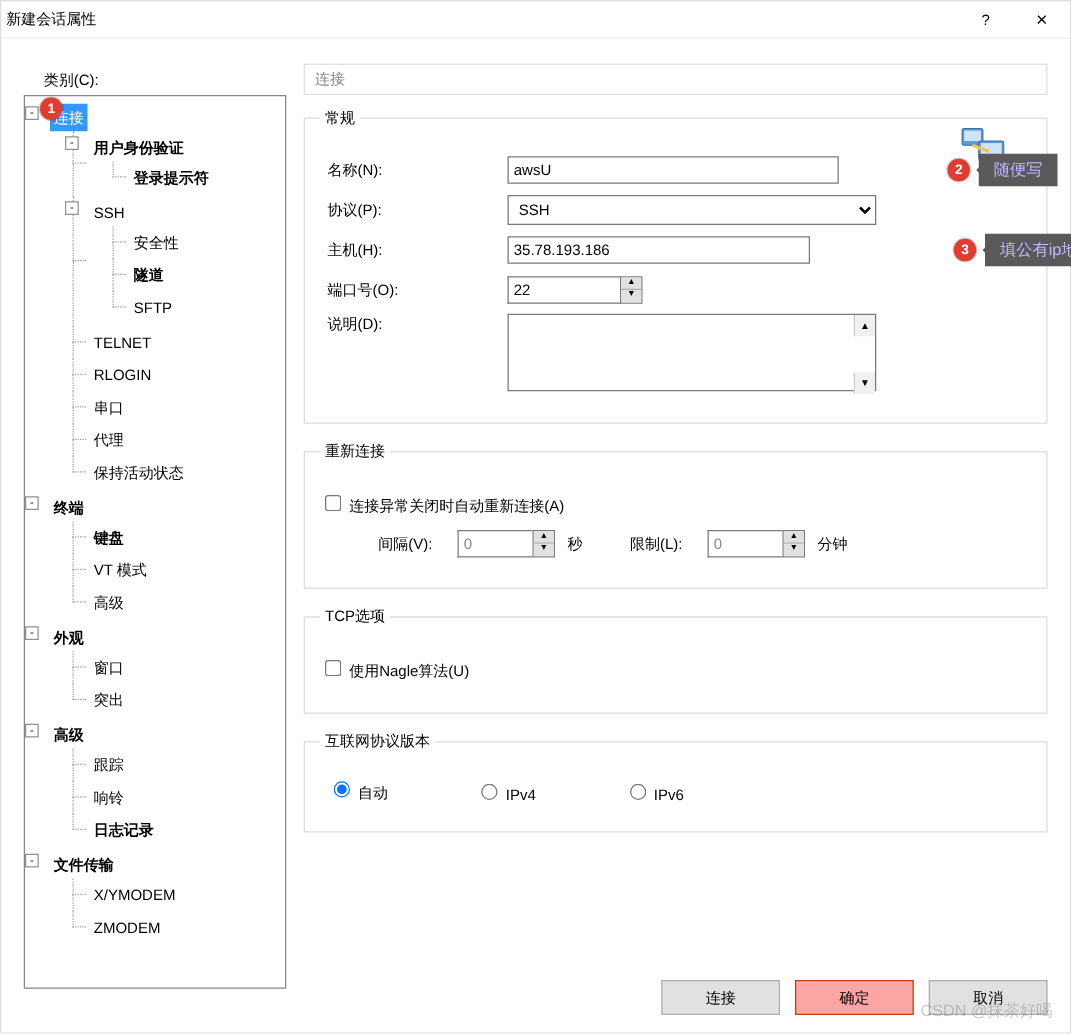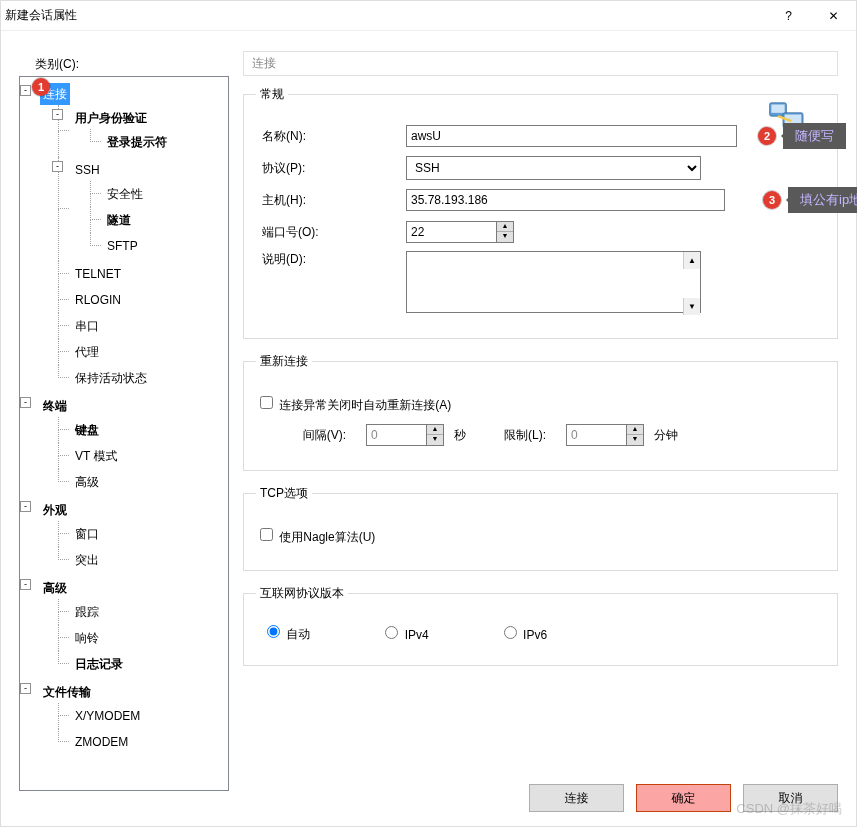--- a/index.html
+++ b/index.html
@@ -36,21 +36,21 @@
 .spin input{width:90px;border-right:none}
 .spin .btns{display:flex;flex-direction:column;border:1px solid #7a7a7a}
 .spin .btns span{width:16px;height:10px;font-size:7px;line-height:8px;text-align:center;background:#e1e1e1;border-bottom:1px solid #adadad;cursor:pointer}
 .spin .btns span:last-child{border-bottom:none}
 textarea{width:295px;height:62px;resize:none}
 .ta-wrap{position:relative;display:inline-block}
 .ta-wrap .sbtn{position:absolute;right:1px;width:17px;height:17px;background:#f0f0f0;border-left:1px solid #ccc;text-align:center;font-size:8px;line-height:17px;cursor:pointer}
 .disabled{background:#f0f0f0;color:#888}
 .icon-comp{width:40px;height:36px;position:absolute;right:30px;top:48px}
 .computer-icon svg{width:40px;height:36px}
-.radio-row{display:flex;gap:70px;align-items:center;padding:6px 6px}
+.radio-row{display:flex;gap:70px;align-items:flex-end;padding:6px 6px}
 .footer{position:absolute;bottom:14px;right:18px;display:flex;gap:12px}
 .footer button{width:95px;height:28px;border:1px solid #adadad;background:#e1e1e1;cursor:pointer}
 .footer button.primary{border:1px solid #c2410c;background:#fca5a5}
 .badge{position:absolute;width:18px;height:18px;border-radius:50%;background:#e13c2f;color:#fff;font-size:11px;font-weight:bold;display:flex;align-items:center;justify-content:center;z-index:10;box-shadow:0 0 0 1px rgba(0,0,0,.2)}
 .tooltip{position:absolute;background:#595959;color:#c4b5fd;padding:4px 12px;font-size:13px;white-space:nowrap;z-index:10}
 .tooltip::before{content:"";position:absolute;left:-8px;top:50%;margin-top:-6px;border:6px solid transparent;border-right-color:#595959}
 .watermark{position:absolute;right:14px;bottom:8px;color:rgba(120,120,120,.4);font-size:13px}
 </style>
 </head>
 <body>
@@ -136,31 +136,31 @@
               <rect x="2" y="4" width="20" height="16" rx="2" fill="#5b9bd5" stroke="#3a6fa0"></rect>
               <rect x="4" y="6" width="16" height="10" fill="#cfe5f7"></rect>
               <rect x="18" y="16" width="24" height="18" rx="2" fill="#5b9bd5" stroke="#3a6fa0"></rect>
               <rect x="20" y="18" width="20" height="12" fill="#cfe5f7"></rect>
               <path d="M12 20 L28 26" stroke="#f2c94c" stroke-width="3"></path>
               <circle cx="36" cy="36" r="4" fill="#f2c94c"></circle>
             </svg>
     </div>
     <div class="row">
      <span class="lab">名称(N):</span>
-     <input type="text" style="width: 331px;" value="awsU">
+     <input type="text" style="width: 265px;" value="awsU">
      <div class="badge" style="position:absolute;left:515px;margin-top:0">2</div>
      <div class="tooltip" style="left:540px;margin-top:0">随便写</div>
     </div>
     <div class="row">
      <span class="lab">协议(P):</span>
      <select style="width:295px"><option>SSH</option></select>
     </div>
     <div class="row">
      <span class="lab">主机(H):</span>
-     <input type="text" style="width: 319px;" value="35.78.193.186">
+     <input type="text" style="width: 242px;" value="35.78.193.186">
      <div class="badge" style="position:absolute;left:520px">3</div>
      <div class="tooltip" style="left:545px">填公有ip地址</div>
     </div>
     <div class="row">
      <span class="lab">端口号(O):</span>
      <div class="spin">
               <input type="text" value="22" style="">
               <div class="btns">
                 <span>▲</span>
                 <span>▼</span>

